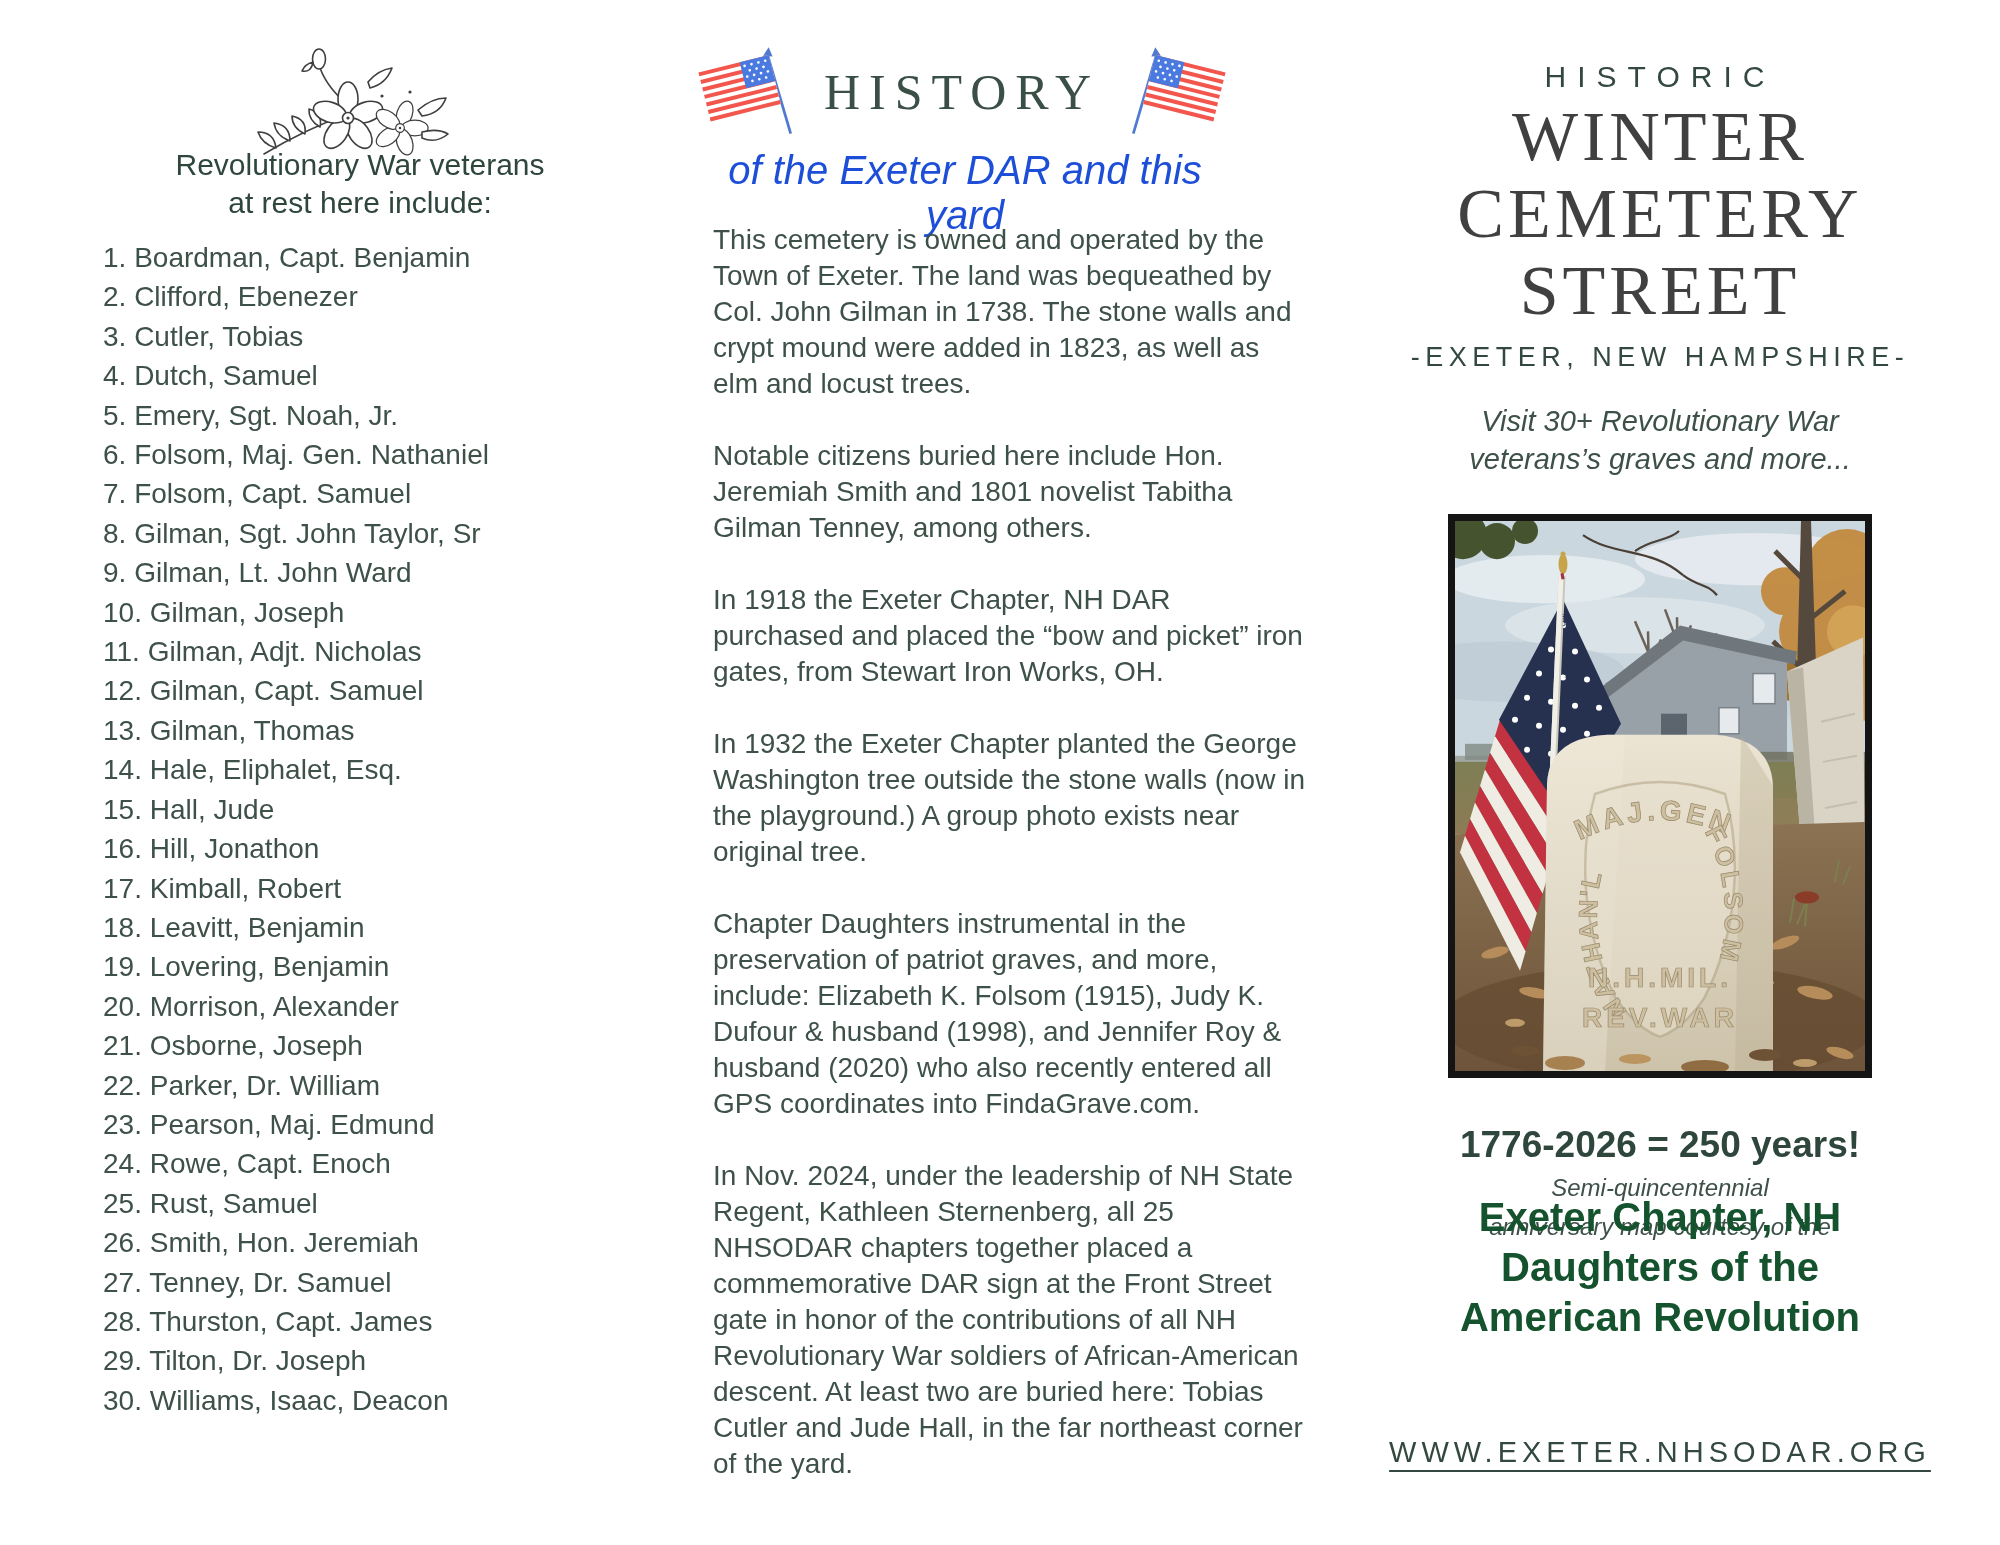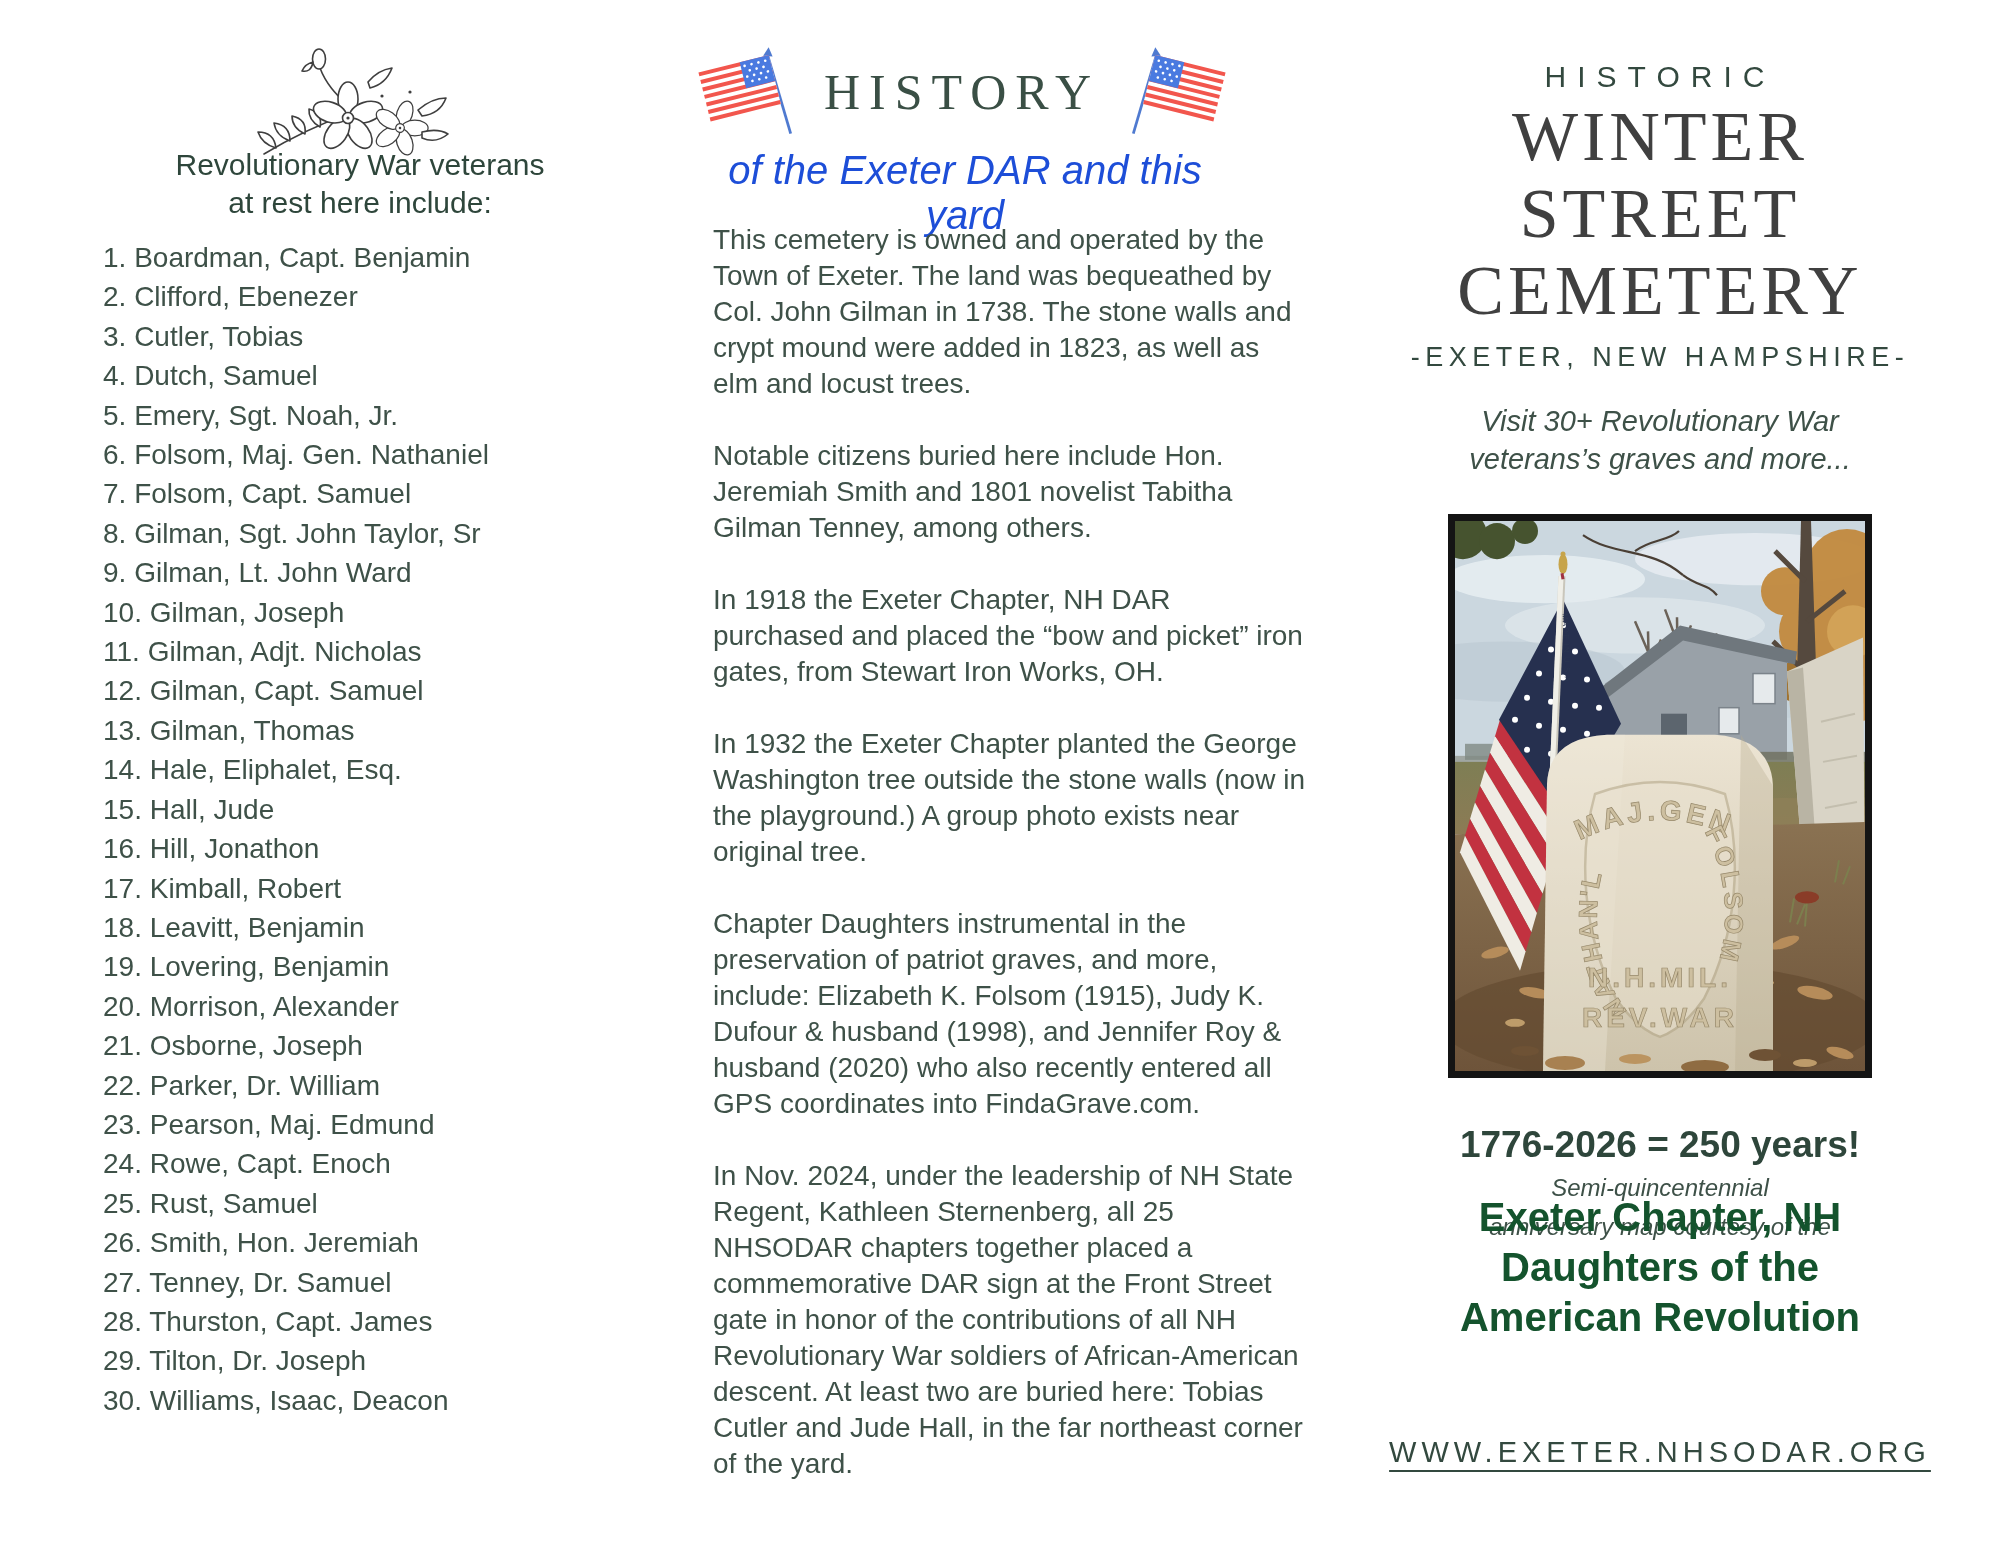--- a/index.html
+++ b/index.html
@@ -209,22 +209,22 @@
       <p>In 1918 the Exeter Chapter, NH DAR purchased and placed the “bow and picket” iron gates, from Stewart Iron Works, OH.</p>
       <p>In 1932 the Exeter Chapter planted the George Washington tree outside the stone walls (now in the playground.) A group photo exists near original tree.</p>
       <p>Chapter Daughters instrumental in the preservation of patriot graves, and more, include: Elizabeth K. Folsom (1915), Judy K. Dufour &amp; husband (1998), and Jennifer Roy &amp; husband (2020) who also recently entered all GPS coordinates into FindaGrave.com.</p>
       <p>In Nov. 2024, under the leadership of NH State Regent, Kathleen Sternenberg, all 25 NHSODAR chapters together placed a commemorative DAR sign at the Front Street gate in honor of the contributions of all NH Revolutionary War soldiers of African-American descent. At least two are buried here: Tobias Cutler and Jude Hall, in the far northeast corner of the yard.</p>
     </div>
 
   <div class="abs rblock kicker">HISTORIC</div>
 
   <div class="abs rblock bigtitle">
     <div>WINTER</div>
+    <div>CEMETERY</div>
     <div>STREET</div>
-    <div>CEMETERY</div>
   </div>
 
   <div class="abs rblock locale">-EXETER, NEW HAMPSHIRE-</div>
 
   <div class="abs rblock tagline">
     <div>Visit 30+ Revolutionary War</div>
     <div>veterans’s graves and more...</div>
   </div>
 
   <div class="abs photo">

